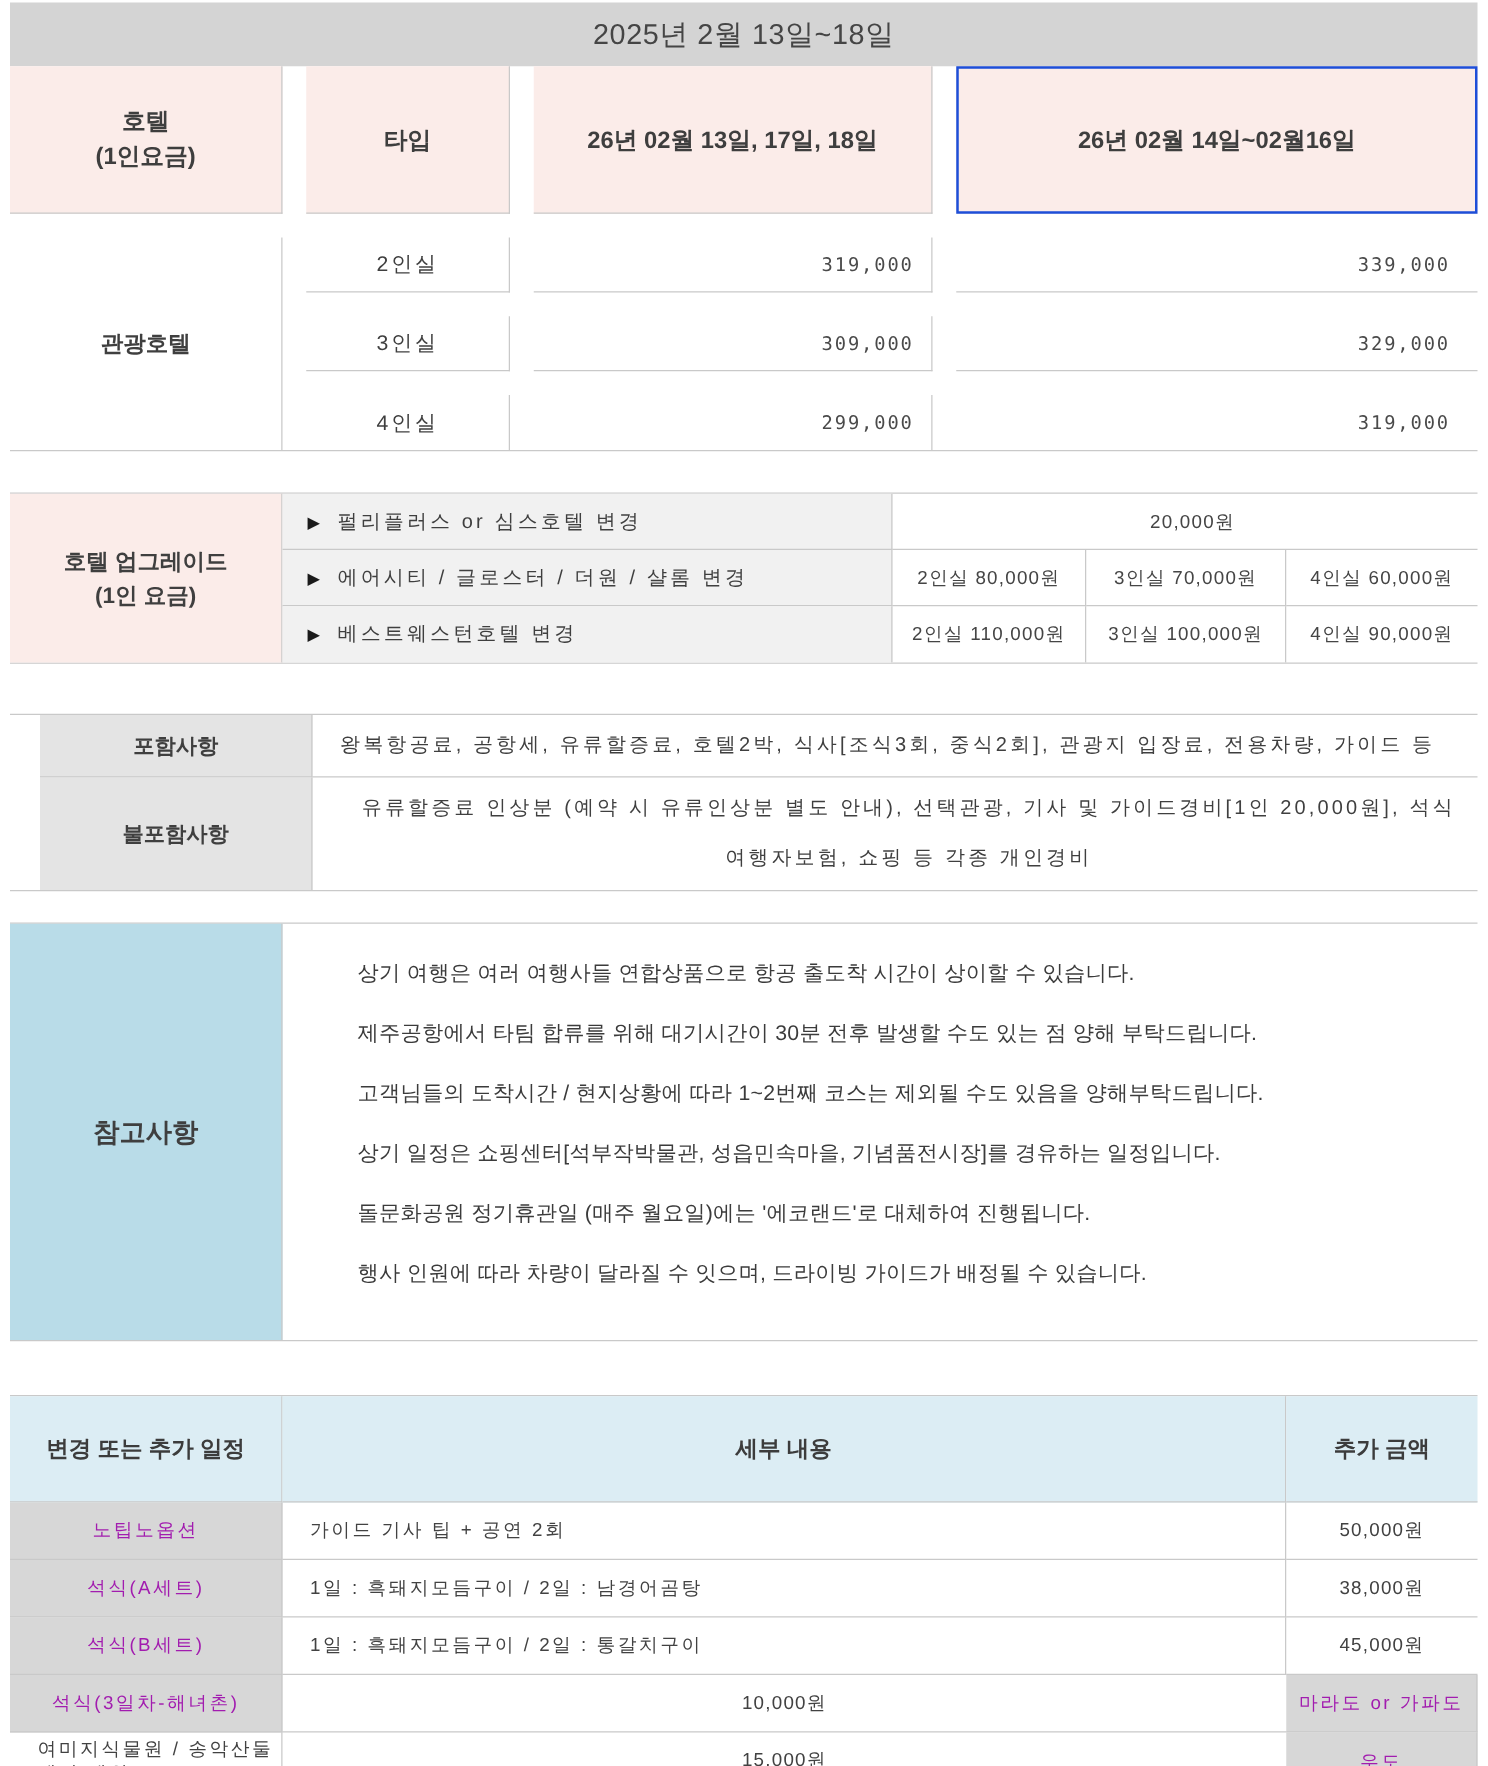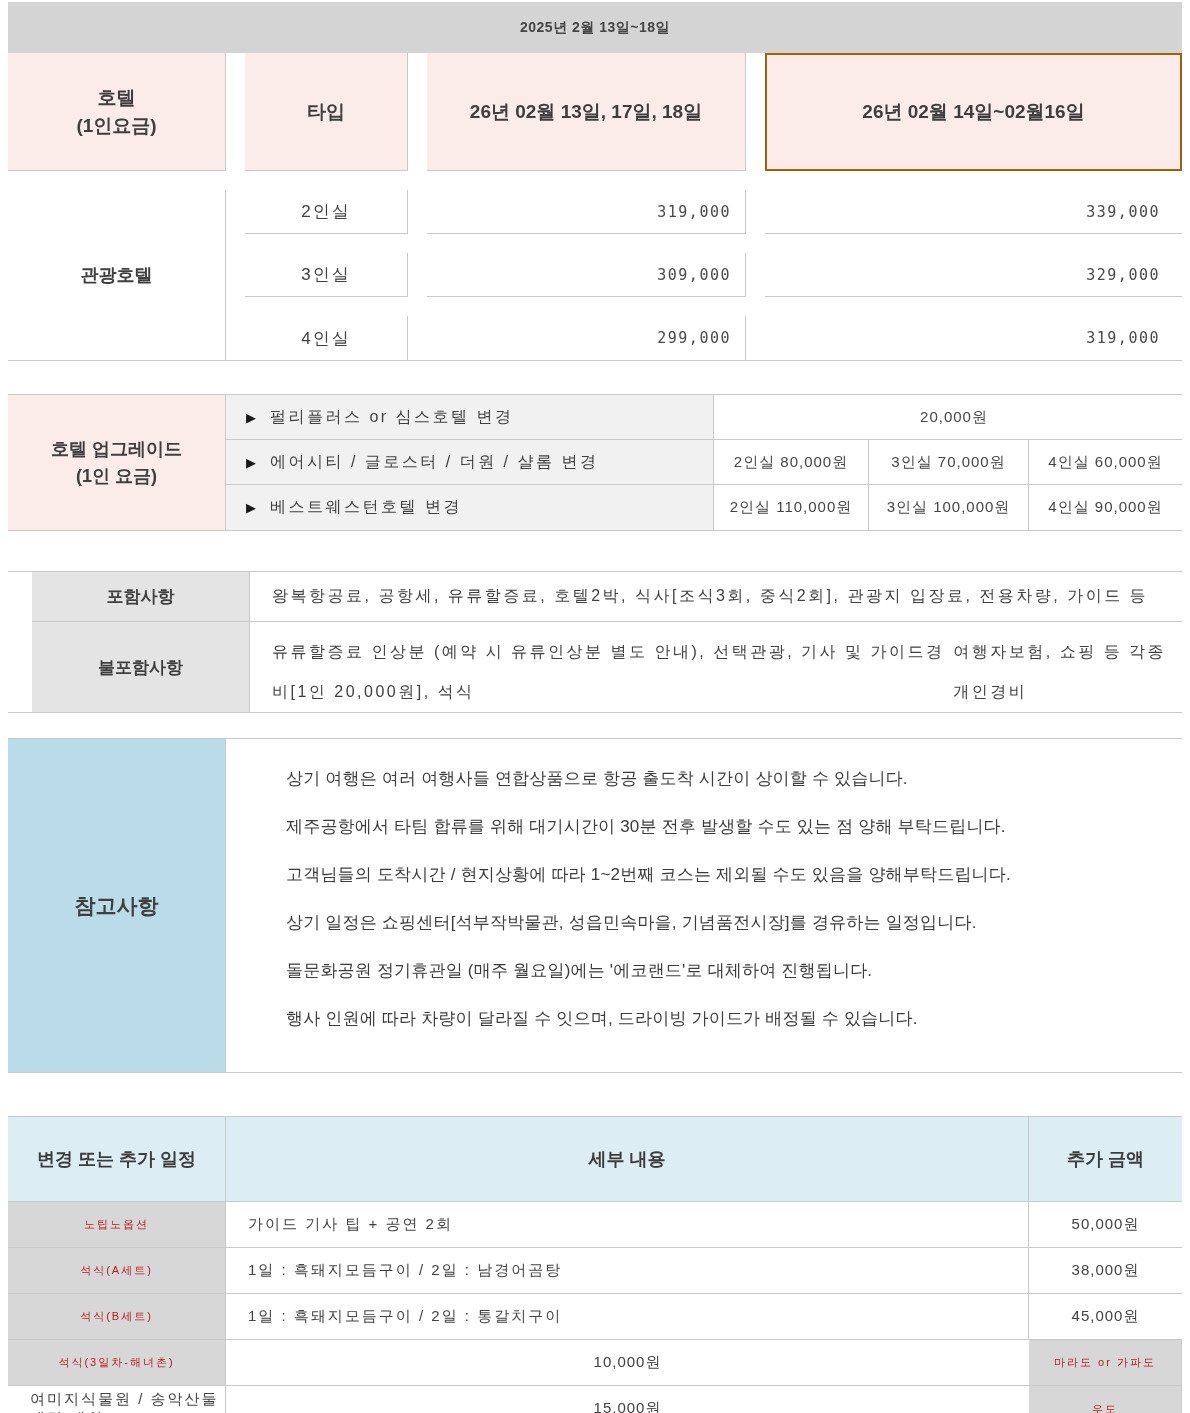--- a/index.html
+++ b/index.html
@@ -10,35 +10,35 @@
     --note-blue:#b9dce8;
     --addon-header-blue:#dcedf4;
     --addon-label-gray:#d7d7d7;
     --border:#c9c9c9;
   }
   html,body{margin:0;padding:0;background:#ffffff;}
   body{font-family:"Liberation Sans",sans-serif;color:#3f3f3f;}
   .page{width:1190px;box-sizing:border-box;padding:2px 8px 4px 8px;}
 
   .title-bar{height:51px;background:var(--title-bg);display:flex;align-items:center;justify-content:center;
-    font-weight:bold;font-size:14px;color:#454545;letter-spacing:0.5px;}
+    font-weight:normal;font-size:23px;color:#454545;letter-spacing:0.5px;}
 
   .grid{display:grid;}
   .cell{display:flex;align-items:center;box-sizing:border-box;min-width:0;}
   .center{justify-content:center;text-align:center;}
   .br{border-right:1px solid var(--border);}
   .bb{border-bottom:1px solid var(--border);}
   .pink{background:var(--pink);}
   .head{font-weight:bold;font-size:19px;color:#3e3e3e;}
   .two-line{flex-direction:column;justify-content:center;line-height:1.45;}
 
   
   .hotel-table{grid-template-columns:218px 163px 319px 1fr;grid-template-rows:118px 44px 44px 44px;
     border-bottom:1px solid var(--border);gap:19px;}
-  .black-box{border:2px solid #a16207;}
+  .black-box{border:2px solid #1d4ed8;}
   .group-cell{grid-row:2/5;grid-column:1;font-weight:bold;font-size:18px;}
   .kr{letter-spacing:2.5px;font-size:16px;color:#3f3f3f;}
   .type-cell{font-size:17px;letter-spacing:2px;}
   .num{font-family:"DejaVu Sans Mono",monospace;font-size:15px;letter-spacing:1.5px;color:#4a4a4a;}
   .price-cell{justify-content:flex-end;padding-right:14px;}
   .price-cell-b{justify-content:flex-end;padding-right:22px;}
 
   
   .upgrade-table{margin-top:33px;grid-template-columns:218px 488px 155px 160px 1fr;
     grid-template-rows:45px 45px 45px;border-top:1px solid var(--border);border-bottom:1px solid var(--border);}
@@ -46,34 +46,34 @@
   .desc-cell{background:var(--desc-gray);padding-left:20px;}
   .bullet{font-size:13px;color:#1a1a1a;margin-right:14px;letter-spacing:0;}
   .price-all{grid-column:3/6;padding-left:12px;}
   .up-price{font-size:15px;letter-spacing:1px;color:#454545;}
 
   
   .include-table{margin-top:40px;grid-template-columns:218px 1fr;grid-template-rows:50px 90px;
     border-top:1px solid var(--border);border-bottom:1px solid var(--border);padding-left:24px;}
   .inc-label{background:var(--label-gray);font-weight:bold;font-size:17px;}
   .inc-content{padding-left:22px;}
-  .exc-content{align-items:flex-end;justify-content:center;line-height:40px;}
+  .exc-content{flex-direction:column;align-items:center;justify-content:center;line-height:40px;}
 
   
   .notes-table{margin-top:25px;grid-template-columns:218px 1fr;grid-template-rows:333px;
     border-top:1px solid var(--border);border-bottom:1px solid var(--border);}
   .notes-label{background:var(--note-blue);font-weight:bold;font-size:21px;}
   .notes-body{display:block;padding:26px 0 0 60px;}
   .note-line{font-size:17px;color:#3b3b3b;line-height:28px;margin-bottom:20px;letter-spacing:0.2px;}
 
   
   .addon-table{margin-top:43px;grid-template-columns:218px 803px 1fr;
     grid-template-rows:85px repeat(6,46px);border-top:1px solid var(--border);border-bottom:1px solid var(--border);}
   .addon-header{background:var(--addon-header-blue);font-weight:bold;font-size:18px;color:#3c3c3c;}
-  .addon-label{background:var(--addon-label-gray);font-size:11px;letter-spacing:2px;color:#b91c1c;}
+  .addon-label{background:var(--addon-label-gray);font-size:15px;letter-spacing:2px;color:#a21caf;}
   .addon-detail{padding-left:22px;font-size:15px;letter-spacing:2px;color:#424242;}
   .addon-price{font-size:15px;letter-spacing:1px;color:#424242;}
 </style>
 </head>
 <body>
 
 <div class="page">
 
   <div class="title-bar">2025년 2월 13일~18일</div>
 

